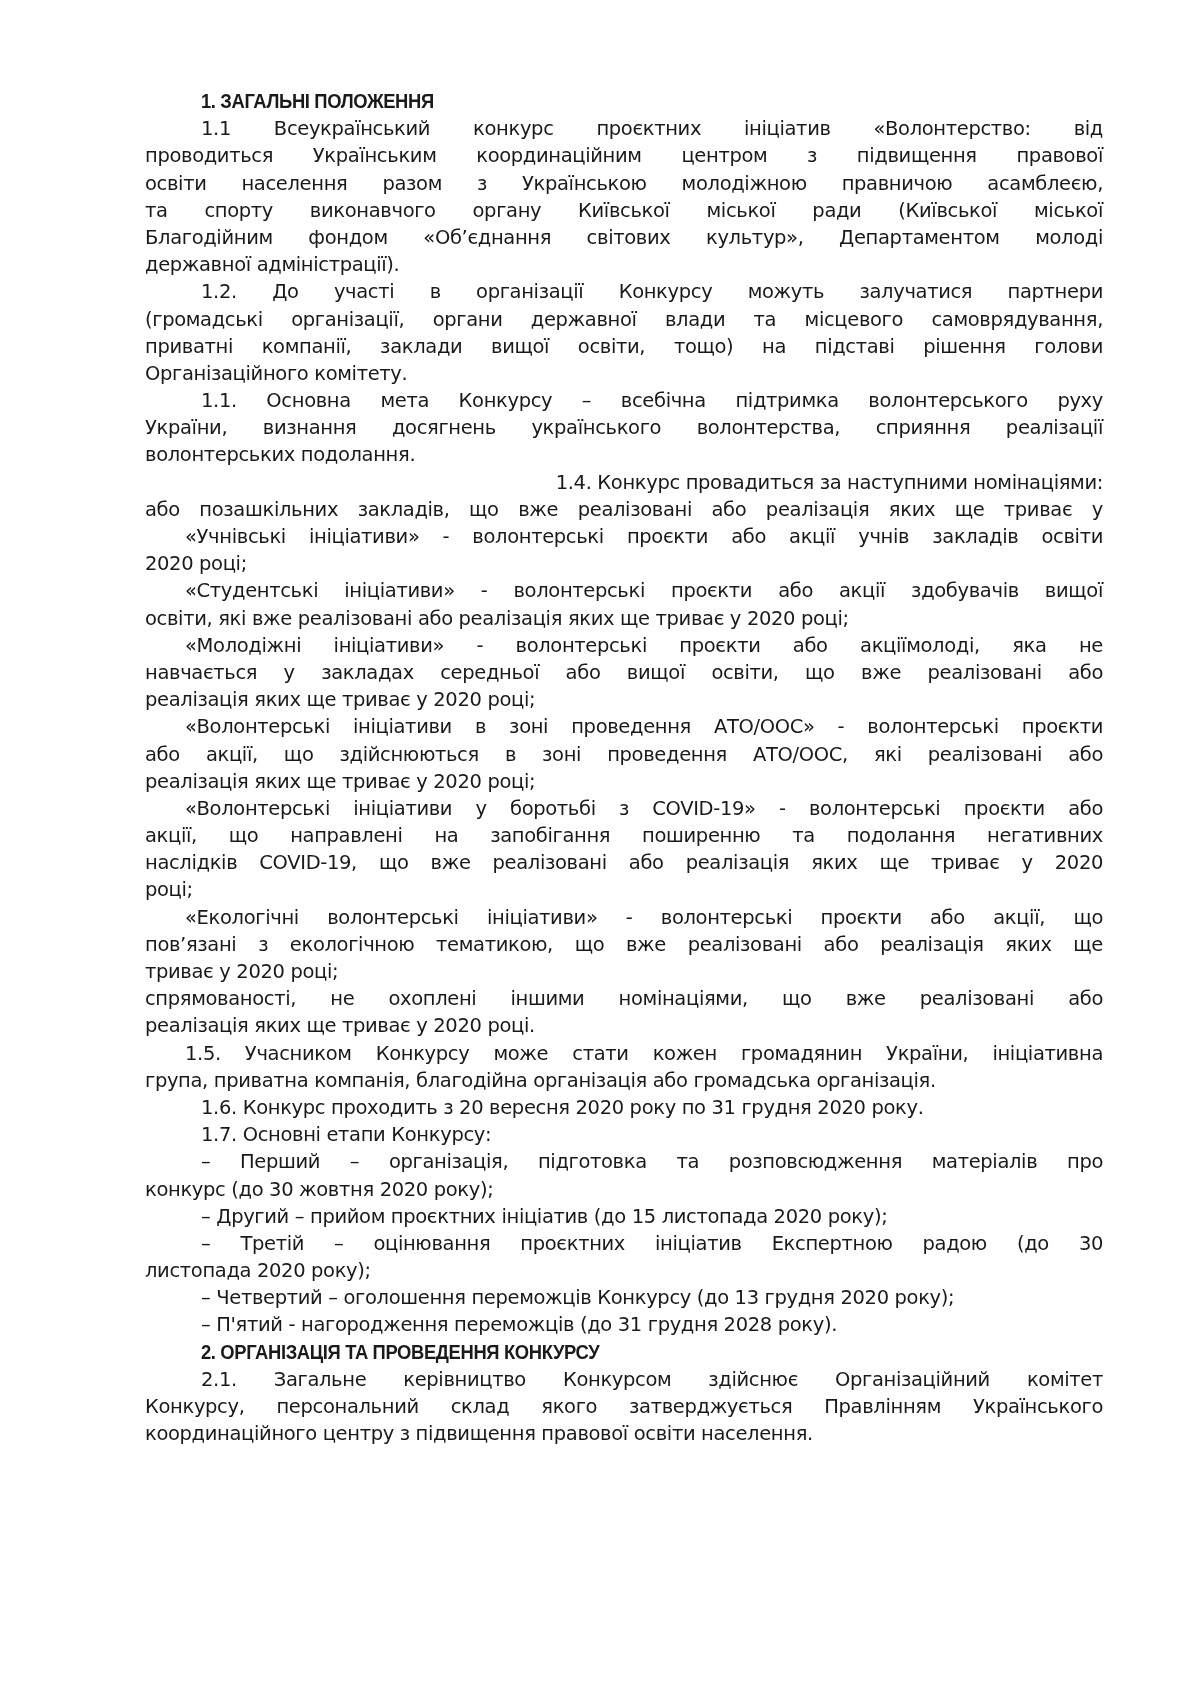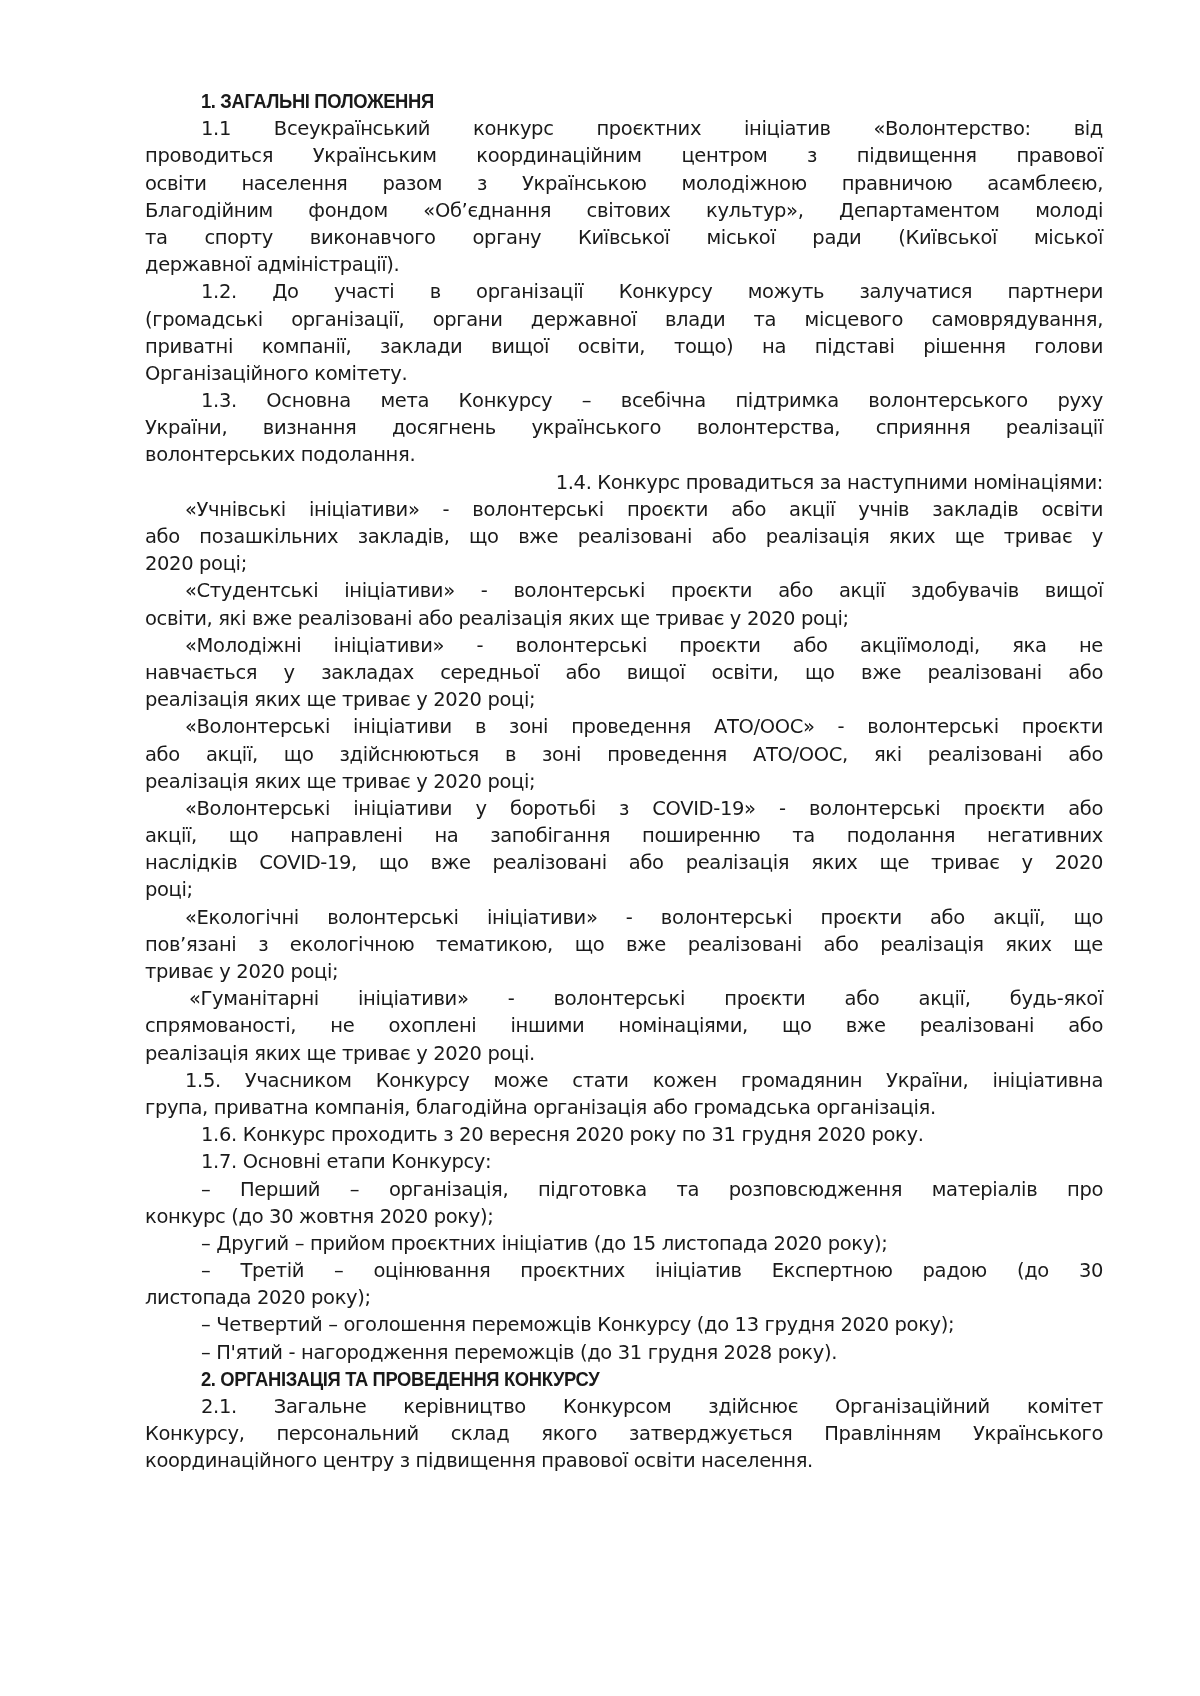--- a/index.html
+++ b/index.html
@@ -55,44 +55,44 @@
 <div class="page">
 
   <div class="line ind1">
     <span class="heading cond">1. ЗАГАЛЬНІ ПОЛОЖЕННЯ</span>
   </div>
 
   <div>
     <div class="line j ind1">1.1 Всеукраїнський конкурс проєктних ініціатив «Волонтерство: від</div>
     <div class="line j">проводиться Українським координаційним центром з підвищення правової</div>
     <div class="line j">освіти населення разом з Українською молодіжною правничою асамблеєю,</div>
+    <div class="line j">та спорту виконавчого органу Київської міської ради (Київської міської</div>
     <div class="line j">Благодійним фондом «Об’єднання світових культур», Департаментом молоді</div>
-    <div class="line j">та спорту виконавчого органу Київської міської ради (Київської міської</div>
     <div class="line">державної адміністрації).</div>
   </div>
 
   <div>
     <div class="line j ind1">1.2. До участі в організації Конкурсу можуть залучатися партнери</div>
     <div class="line j">(громадські організації, органи державної влади та місцевого самоврядування,</div>
     <div class="line j">приватні компанії, заклади вищої освіти, тощо) на підставі рішення голови</div>
     <div class="line">Організаційного комітету.</div>
   </div>
 
   <div>
-    <div class="line j ind1">1.3. Основна мета Конкурсу – всебічна підтримка волонтерського руху</div>
+    <div class="line j ind1">1.1. Основна мета Конкурсу – всебічна підтримка волонтерського руху</div>
     <div class="line j">України, визнання досягнень українського волонтерства, сприяння реалізації</div>
     <div class="line">волонтерських подолання.</div>
   </div>
 
   <div class="line ind2">1.4. Конкурс провадиться за наступними номінаціями:</div>
 
   <div>
     <div>
+      <div class="line j">або позашкільних закладів, що вже реалізовані або реалізація яких ще триває у</div>
       <div class="line j ind2">«Учнівські ініціативи» - волонтерські проєкти або акції учнів закладів освіти</div>
-      <div class="line j">або позашкільних закладів, що вже реалізовані або реалізація яких ще триває у</div>
       <div class="line">2020 році;</div>
     </div>
     <div>
       <div class="line j ind2">«Студентські ініціативи» - волонтерські проєкти або акції здобувачів вищої</div>
       <div class="line">освіти, які вже реалізовані або реалізація яких ще триває у 2020 році;</div>
     </div>
     <div>
       <div class="line j ind2">«Молодіжні ініціативи» - волонтерські проєкти або акціїмолоді, яка не</div>
       <div class="line j">навчається у закладах середньої або вищої освіти, що вже реалізовані або</div>
       <div class="line">реалізація яких ще триває у 2020 році;</div>
@@ -107,21 +107,20 @@
       <div class="line j">акції, що направлені на запобігання поширенню та подолання негативних</div>
       <div class="line j">наслідків COVID-19, що вже реалізовані або реалізація яких ще триває у 2020</div>
       <div class="line">році;</div>
     </div>
     <div>
       <div class="line j ind2">«Екологічні волонтерські ініціативи» - волонтерські проєкти або акції, що</div>
       <div class="line j">пов’язані з екологічною тематикою, що вже реалізовані або реалізація яких ще</div>
       <div class="line">триває у 2020 році;</div>
     </div>
     <div>
-      <div class="line j ind3">«Гуманітарні ініціативи» - волонтерські проєкти або акції, будь-якої</div>
       <div class="line j">спрямованості, не охоплені іншими номінаціями, що вже реалізовані або</div>
       <div class="line">реалізація яких ще триває у 2020 році.</div>
     </div>
   </div>
 
   <div>
     <div class="line j ind2">1.5. Учасником Конкурсу може стати кожен громадянин України, ініціативна</div>
     <div class="line">група, приватна компанія, благодійна організація або громадська організація.</div>
   </div>
 

